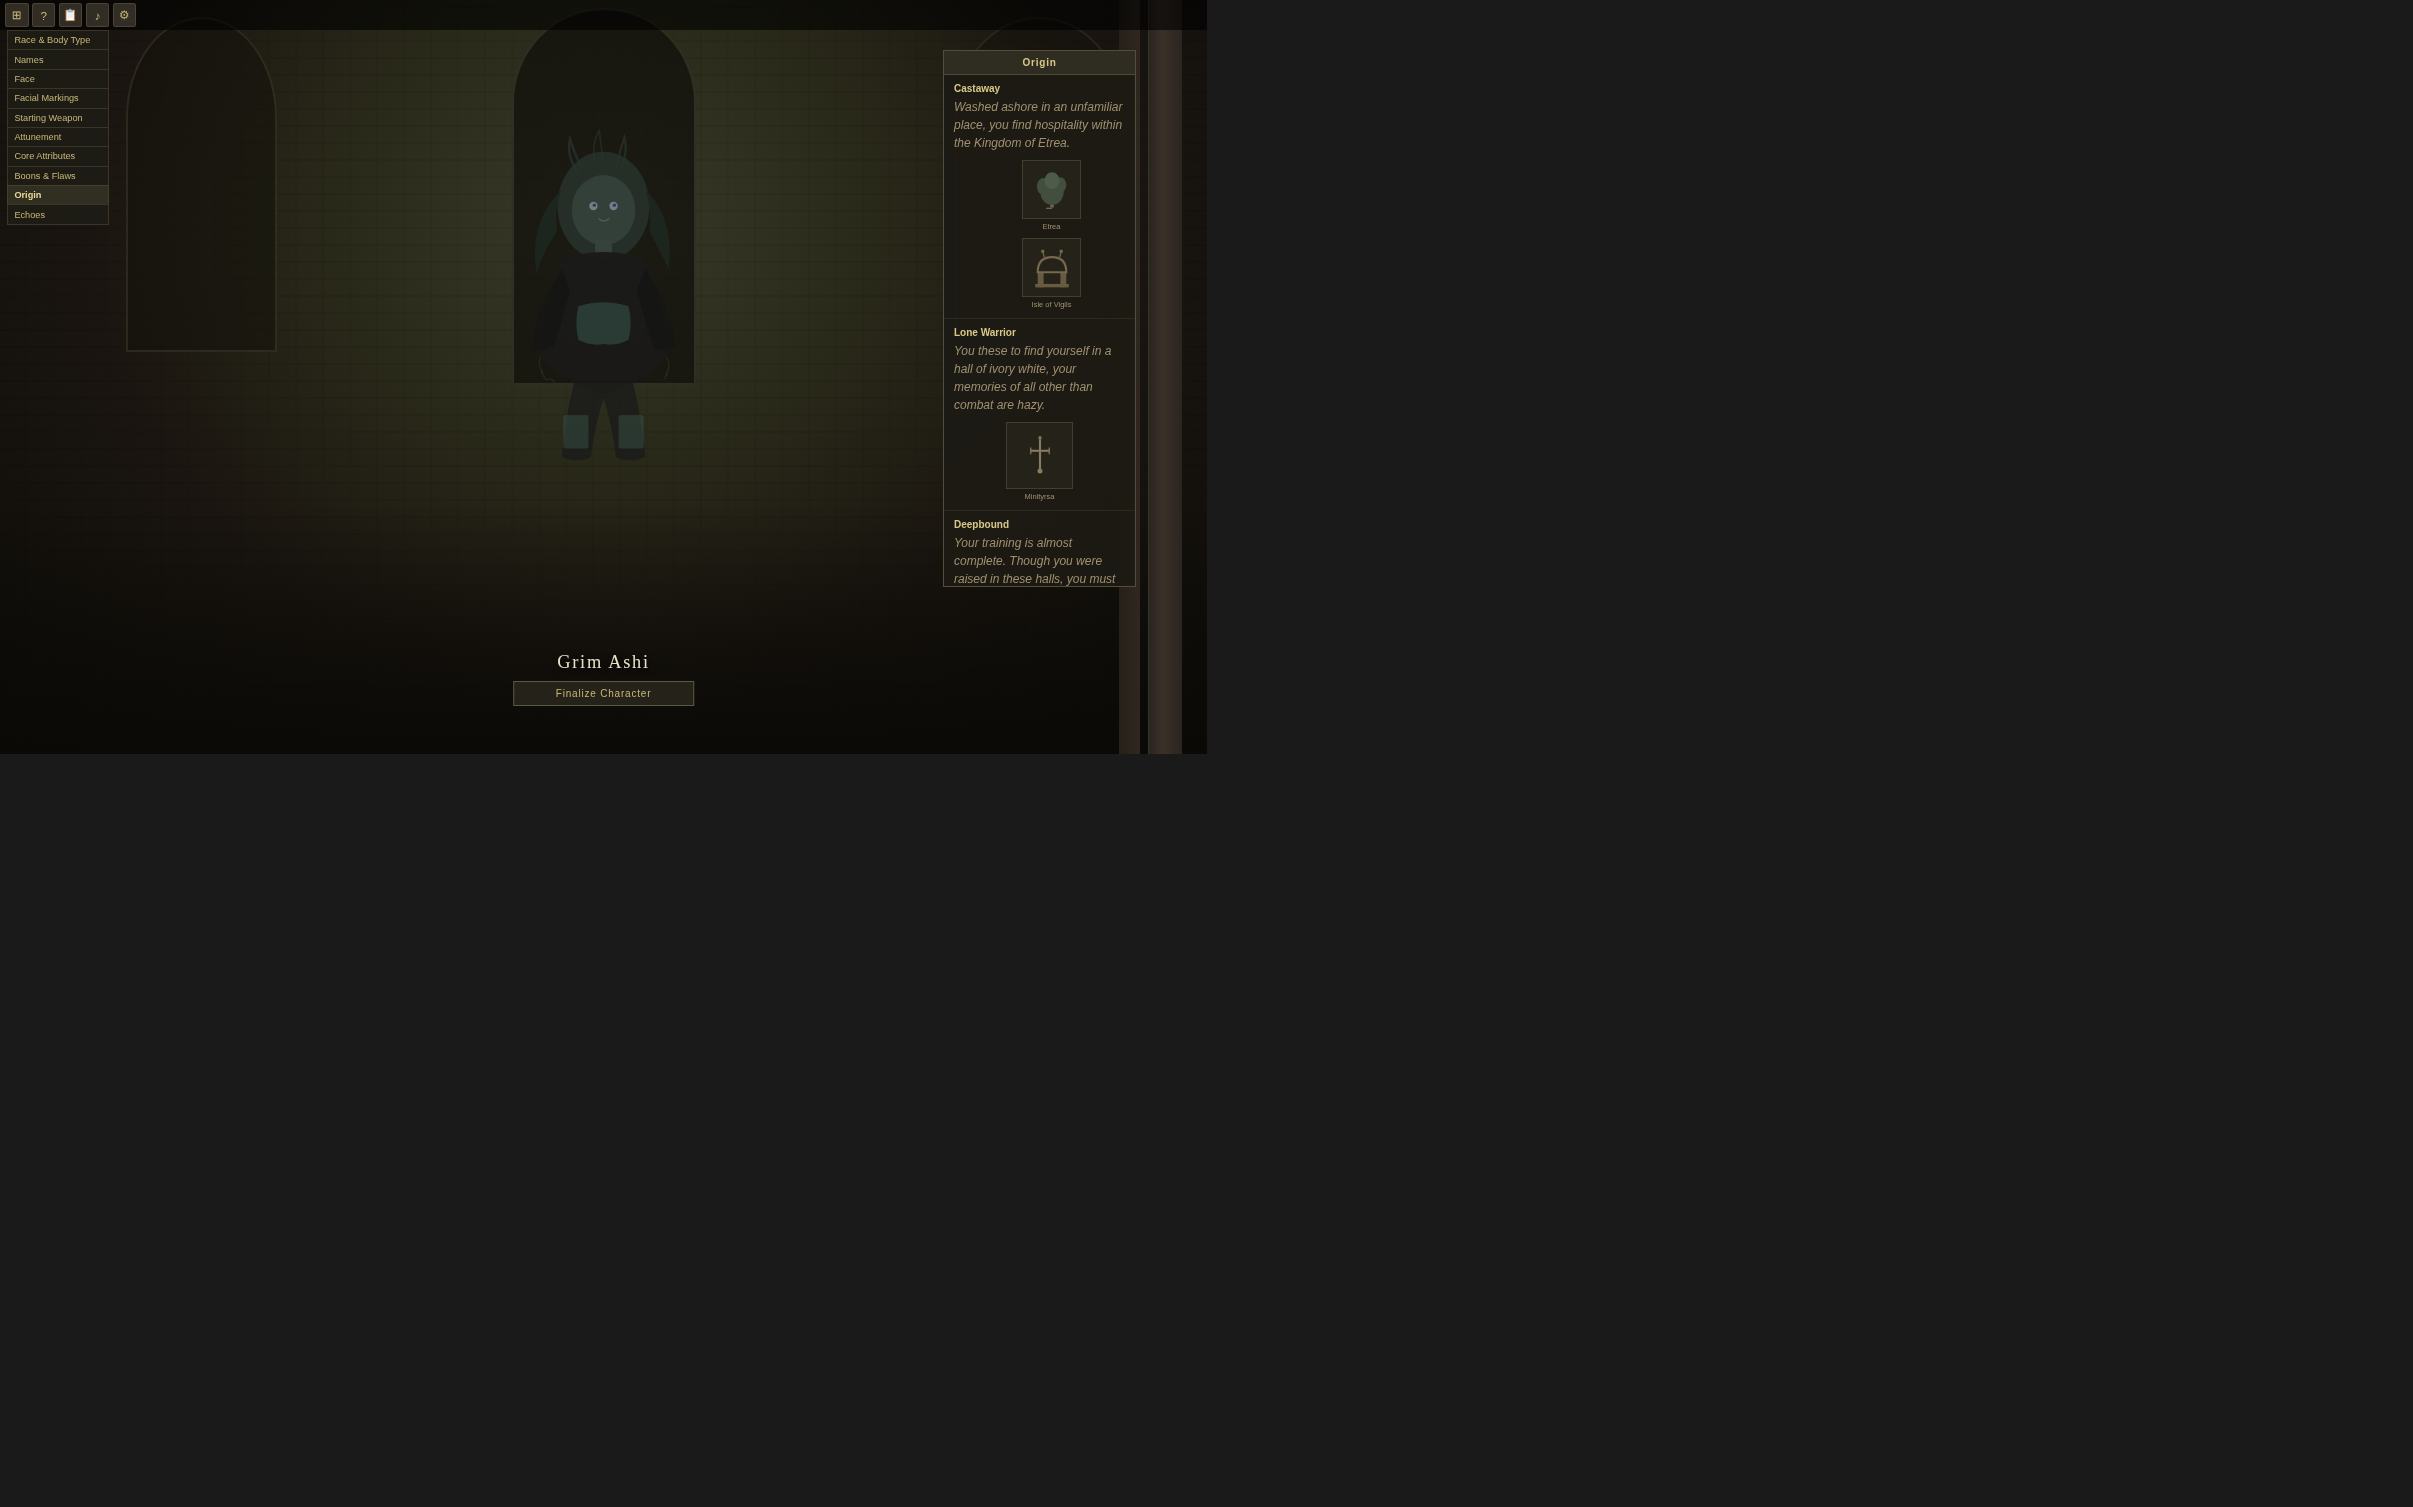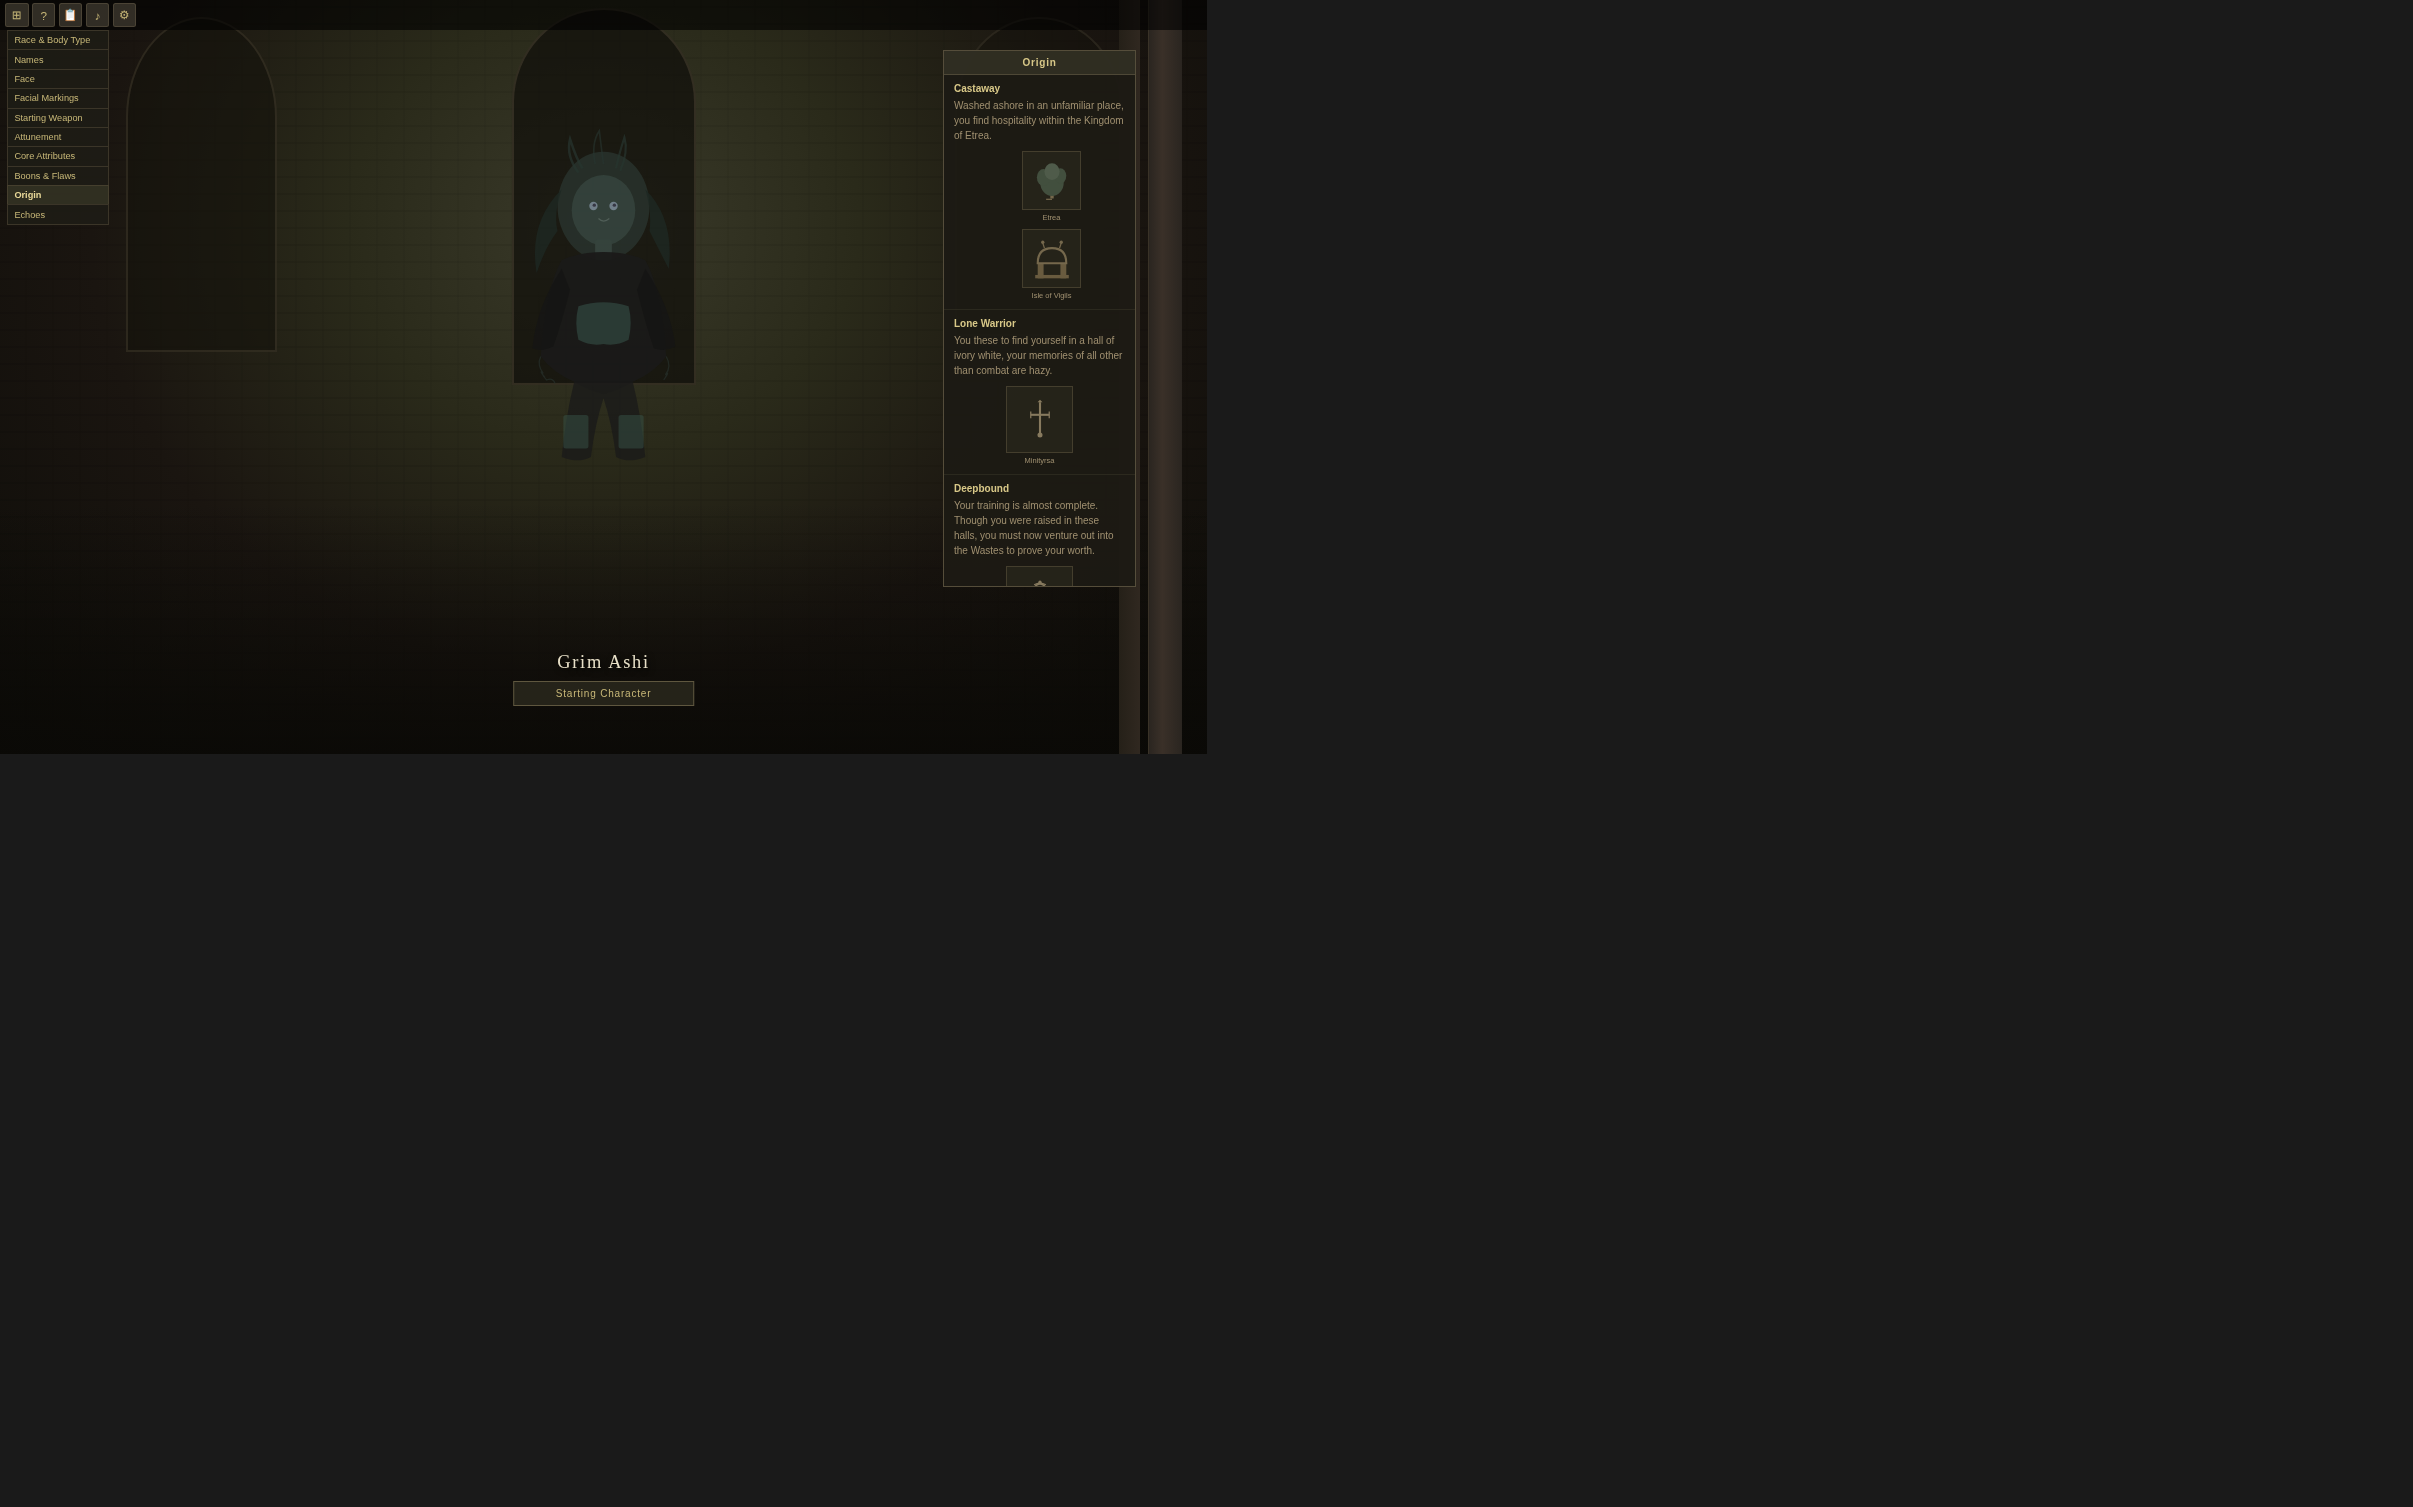--- a/index.html
+++ b/index.html
@@ -252,23 +252,24 @@
     }
 
     .origin-title {
       font-size: 10px;
       color: #d8c888;
       font-weight: bold;
       margin-bottom: 3.4px;
     }
 
     .origin-desc {
-      font-size: 10px;
+      font-size: 12px;
       color: #a09070;
       line-height: 1.5;
+      font-style: italic;
       margin-bottom: 8.4px;
     }
 
     .origin-images {
       display: flex;
       gap: 6.7px;
       justify-content: center;
       flex-wrap: wrap;
     }
 
@@ -385,21 +386,21 @@
     <rect x="128" y="350" width="30" height="40" rx="3" fill="#3a5a50" opacity="0.5"></rect>
 
     <path d="M80,60 Q65,40 70,20 Q78,45 85,55" stroke="#2a3a35" stroke-width="3" fill="none" opacity="0.7"></path>
     <path d="M100,50 Q95,25 105,10 Q108,35 110,50" stroke="#2a3a35" stroke-width="2" fill="none" opacity="0.6"></path>
     <path d="M130,58 Q140,35 135,18 Q128,40 125,55" stroke="#2a3a35" stroke-width="2.5" fill="none" opacity="0.7"></path>
   </svg>
 </div>
 
 <div class="character-bottom">
   <span class="character-name">Grim Ashi</span>
-  <button class="finalize-btn">Starting Character</button>
+  <button class="finalize-btn">Finalize Character</button>
 </div>
 
 <div class="origin-panel">
   <div class="origin-header">Origin</div>
 
   <div class="origin-section">
     <div class="origin-title">Castaway</div>
     <div class="origin-desc">Washed ashore in an unfamiliar place, you find hospitality within the Kingdom of Etrea.</div>
     <div class="origin-images">
       <div class="origin-img-item">

